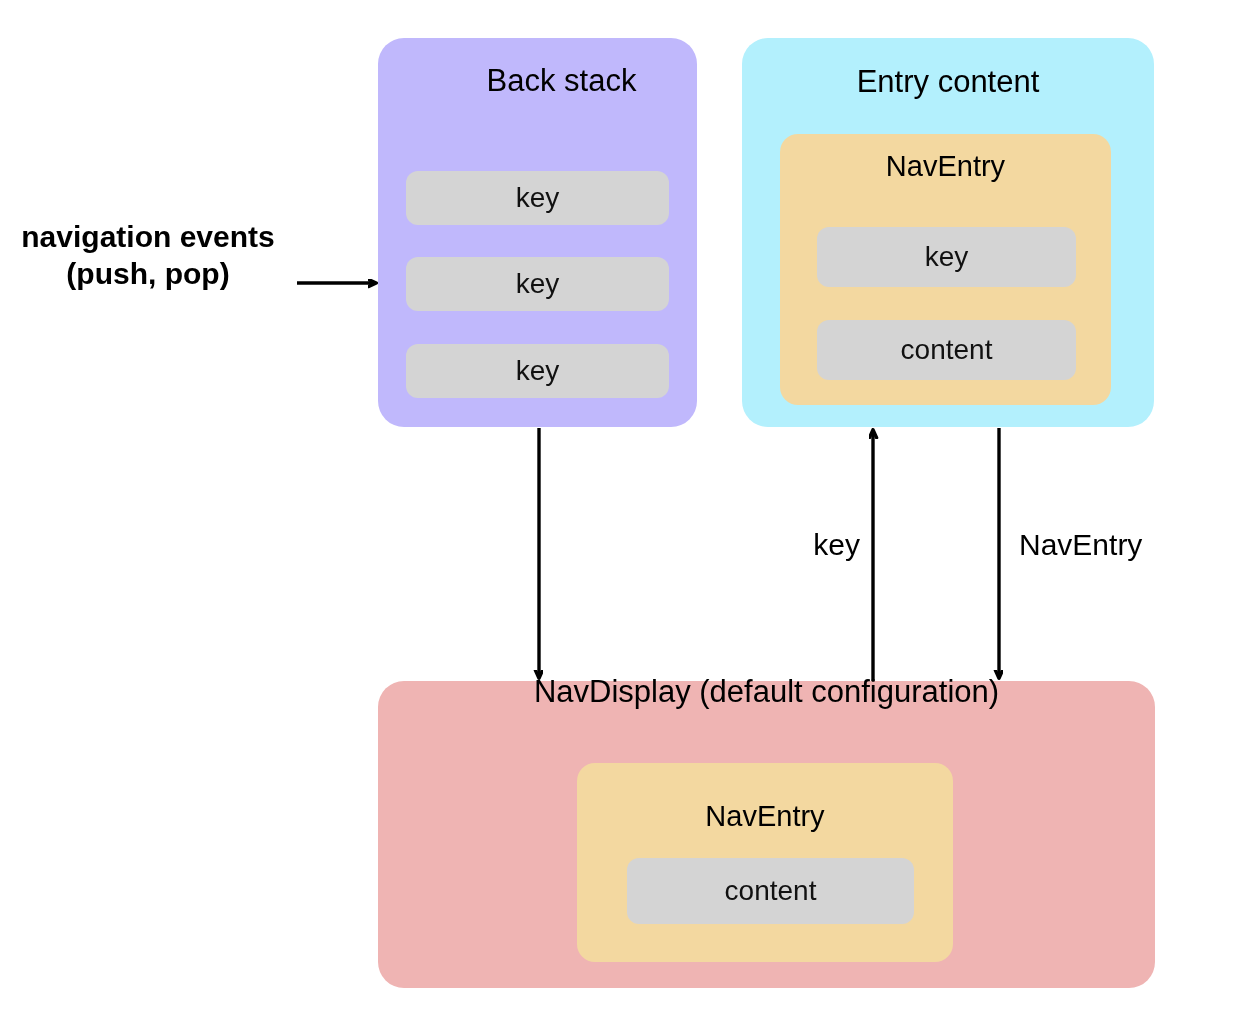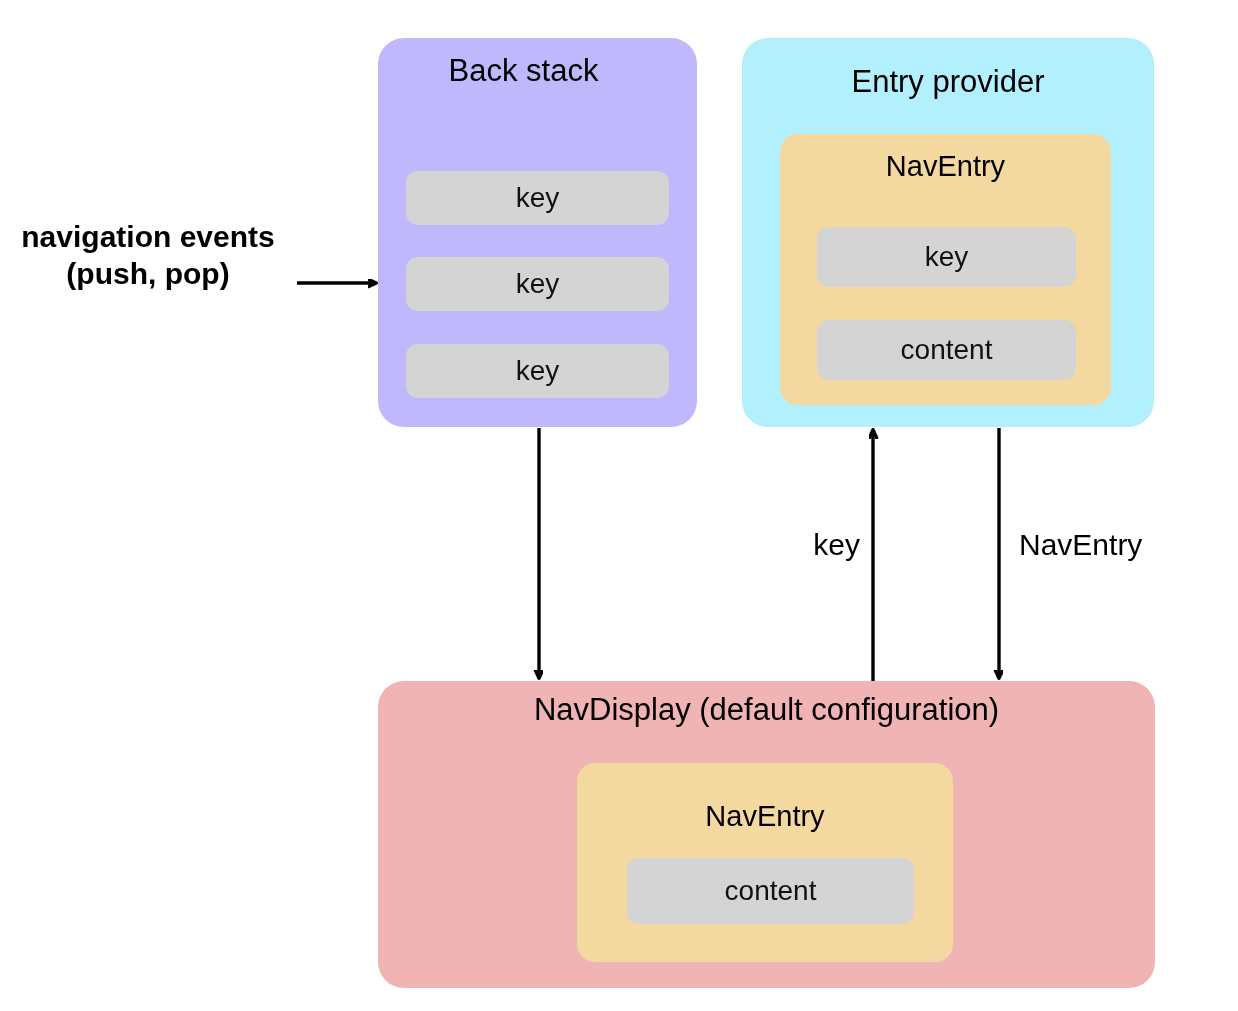--- a/index.html
+++ b/index.html
@@ -100,37 +100,38 @@
   .box-title {
     position: absolute;
     text-align: center;
     font-size: 31px;
     line-height: 1;
     color: #000000;
     white-space: nowrap;
   }
   #back-stack-title {
     left: 378px;
-    top: 55px;
+    top: 65px;
     width: 291px;
+    padding-left: 38px;
   }
   #entry-provider-title {
     left: 742px;
     top: 66px;
     width: 412px;
   }
   #entry-provider-nav-entry-title {
     left: 780px;
     top: 152px;
     width: 331px;
     font-size: 29px;
   }
   #nav-display-title {
     left: 378px;
-    top: 694px;
+    top: 676px;
     width: 777px;
   }
   #nav-display-nav-entry-title {
     left: 577px;
     top: 802px;
     width: 376px;
     font-size: 29px;
   }
 
   
@@ -210,21 +211,21 @@
     <span class="chip-label">key</span>
   </div>
   <div class="chip" id="bs-key-1">
     <span class="chip-label">key</span>
   </div>
   <div class="chip" id="bs-key-2">
     <span class="chip-label">key</span>
   </div>
 
   <div class="box" id="entry-provider"></div>
-  <div class="box-title" id="entry-provider-title">Entry provider</div>
+  <div class="box-title" id="entry-provider-title">Entry content</div>
 
   <div class="nav-entry" id="entry-provider-nav-entry"></div>
   <div class="box-title" id="entry-provider-nav-entry-title">NavEntry</div>
 
   <div class="chip" id="ep-key">
     <span class="chip-label">key</span>
   </div>
   <div class="chip" id="ep-content">
     <span class="chip-label">content</span>
   </div>

